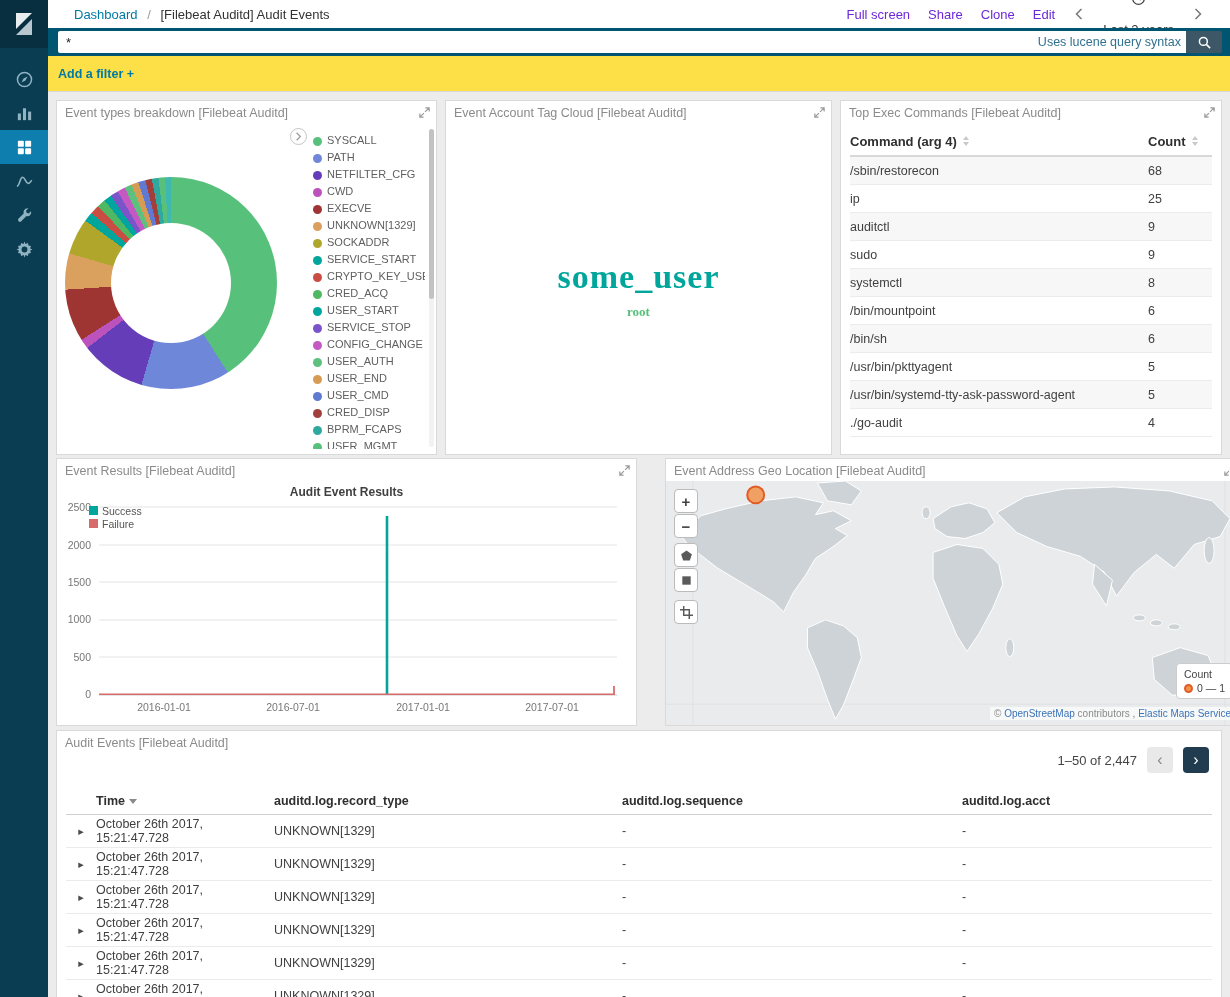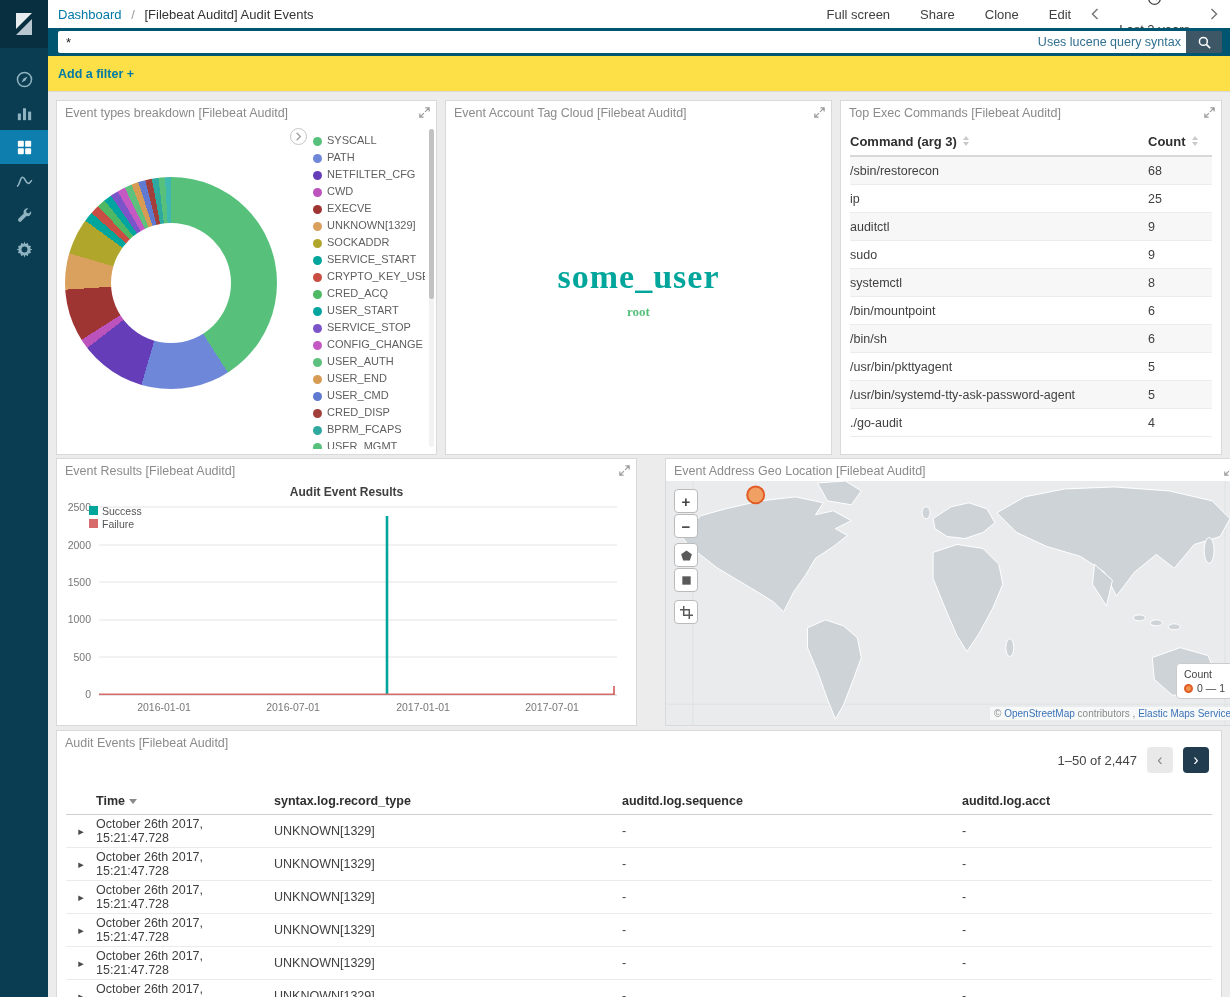--- a/index.html
+++ b/index.html
@@ -10,26 +10,26 @@
   a { text-decoration:none; cursor:pointer; }
 
   
   .sidebar { position:absolute; left:0; top:0; width:48px; height:100%; background:#0a3d52; z-index:20; }
   .logo { width:48px; height:48px; display:flex; align-items:center; justify-content:center; background:#082f40; cursor:pointer; }
   .nav-item { width:48px; height:34px; display:flex; align-items:center; justify-content:center; color:#8fb3c1; cursor:pointer; }
   .nav-item.selected { background:#0d7eae; color:#fff; }
   .nav-item svg { display:block; }
 
   
-  .topbar { position:absolute; left:48px; right:0; top:0; height:28px; background:#fff; display:flex; align-items:center; padding:0 10px; font-size:13px; }
+  .topbar { position:absolute; left:48px; right:0; top:0; height:28px; background:#fff; display:flex; align-items:center; padding:0 26px; font-size:13px; }
   .breadcrumb a { color:#0079a5; }
   .breadcrumb .sep { color:#9b9b9b; margin:0 6px; }
   .breadcrumb .current { color:#333; }
   .topactions { margin-left:auto; display:flex; align-items:center; gap:18px; }
-  .topactions .action { color:#404040; cursor:pointer;margin-left:12px; }
+  .topactions .action { color:#6d28d9; cursor:pointer; }
   .chevbtn { display:flex; align-items:center; cursor:pointer; padding:2px; }
   .timepicker { display:flex; align-items:center; gap:16px; color:#333; cursor:pointer;flex-direction:column; }
 
   .qbar { position:absolute; left:48px; right:0; top:28px; height:28px; background:#005571; display:flex; align-items:center; padding:0 8px 0 10px; }
   .qinput { flex:1; height:22px; background:#fff; border-radius:2px 0 0 2px; display:flex; align-items:center; }
   .qinput input { flex:1; border:none; outline:none; font-size:13px; padding:0 8px; font-family:"Liberation Sans",sans-serif; color:#222; background:transparent; }
   .qhint { font-size:12.5px; color:#31708f; margin-right:5px; white-space:nowrap; cursor:pointer; }
   .qbtn { width:36px; height:22px; background:#3e5766; border:none; border-radius:0 2px 2px 0; display:flex; align-items:center; justify-content:center; cursor:pointer; }
 
   .filterbar { position:absolute; left:48px; right:0; top:56px; height:36px; background:#fde047; border-bottom:1px solid #d9d9d9; display:flex; align-items:center; padding:0 10px; }
@@ -311,21 +311,21 @@
   <div class="panel" style="left:792px; top:8px; width:382px; height:355px;">
     <div class="ptitle">Top Exec Commands [Filebeat Auditd]</div>
     <div class="pexpand">
       <svg width="13" height="13" viewBox="0 0 14 14">
           <path d="M8 2h4v4M12 2L7.6 6.4M6 12H2V8M2 12l4.4-4.4" stroke="#9a9a9a" fill="none" stroke-width="1.3"></path>
         </svg>
     </div>
     <div class="cmdtbl">
       <div class="cmdhead">
         <span class="c1">
-            <span>Command (arg 3)</span>
+            <span>Command (arg 4)</span>
             <span class="sorticons">
               <span class="tri-u"></span>
               <span class="tri-d"></span>
             </span>
           </span>
         <span class="c2">
             <span>Count</span>
             <span class="sorticons">
               <span class="tri-u"></span>
               <span class="tri-d"></span>
@@ -488,21 +488,21 @@
     <div class="ptitle">Audit Events [Filebeat Auditd]</div>
     <div class="pgn">
       <span>1–50 of 2,447</span>
       <span class="pgbtn pgprev">‹</span>
       <span class="pgbtn pgnext">›</span>
     </div>
     <div class="atbl">
       <div class="arow ahead">
         <span></span>
         <span><span>Time</span><span class="sortdown"></span></span>
-        <span>syntax.log.record_type</span>
+        <span>auditd.log.record_type</span>
         <span>auditd.log.sequence</span>
         <span>auditd.log.acct</span>
       </div>
       <div class="arow">
         <span class="acaret">▸</span>
         <span>October 26th 2017, 15:21:47.728</span>
           <span>UNKNOWN[1329]</span>
           <span>-</span>
           <span>-</span>
       </div>

